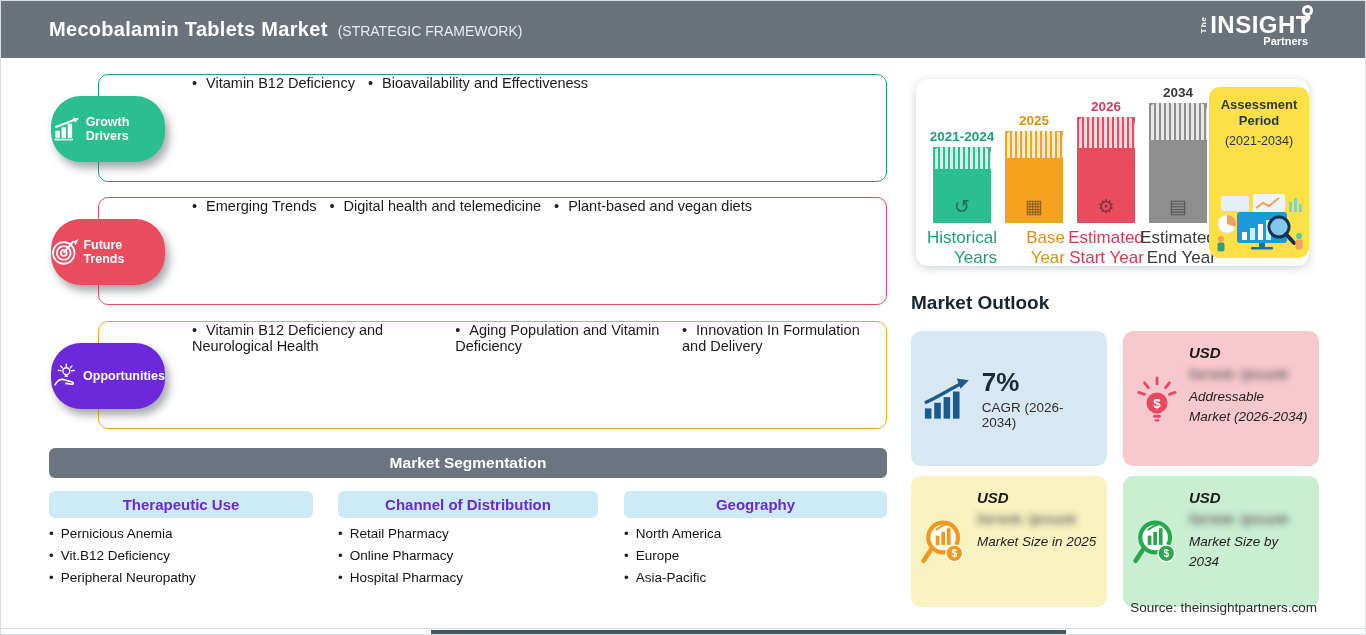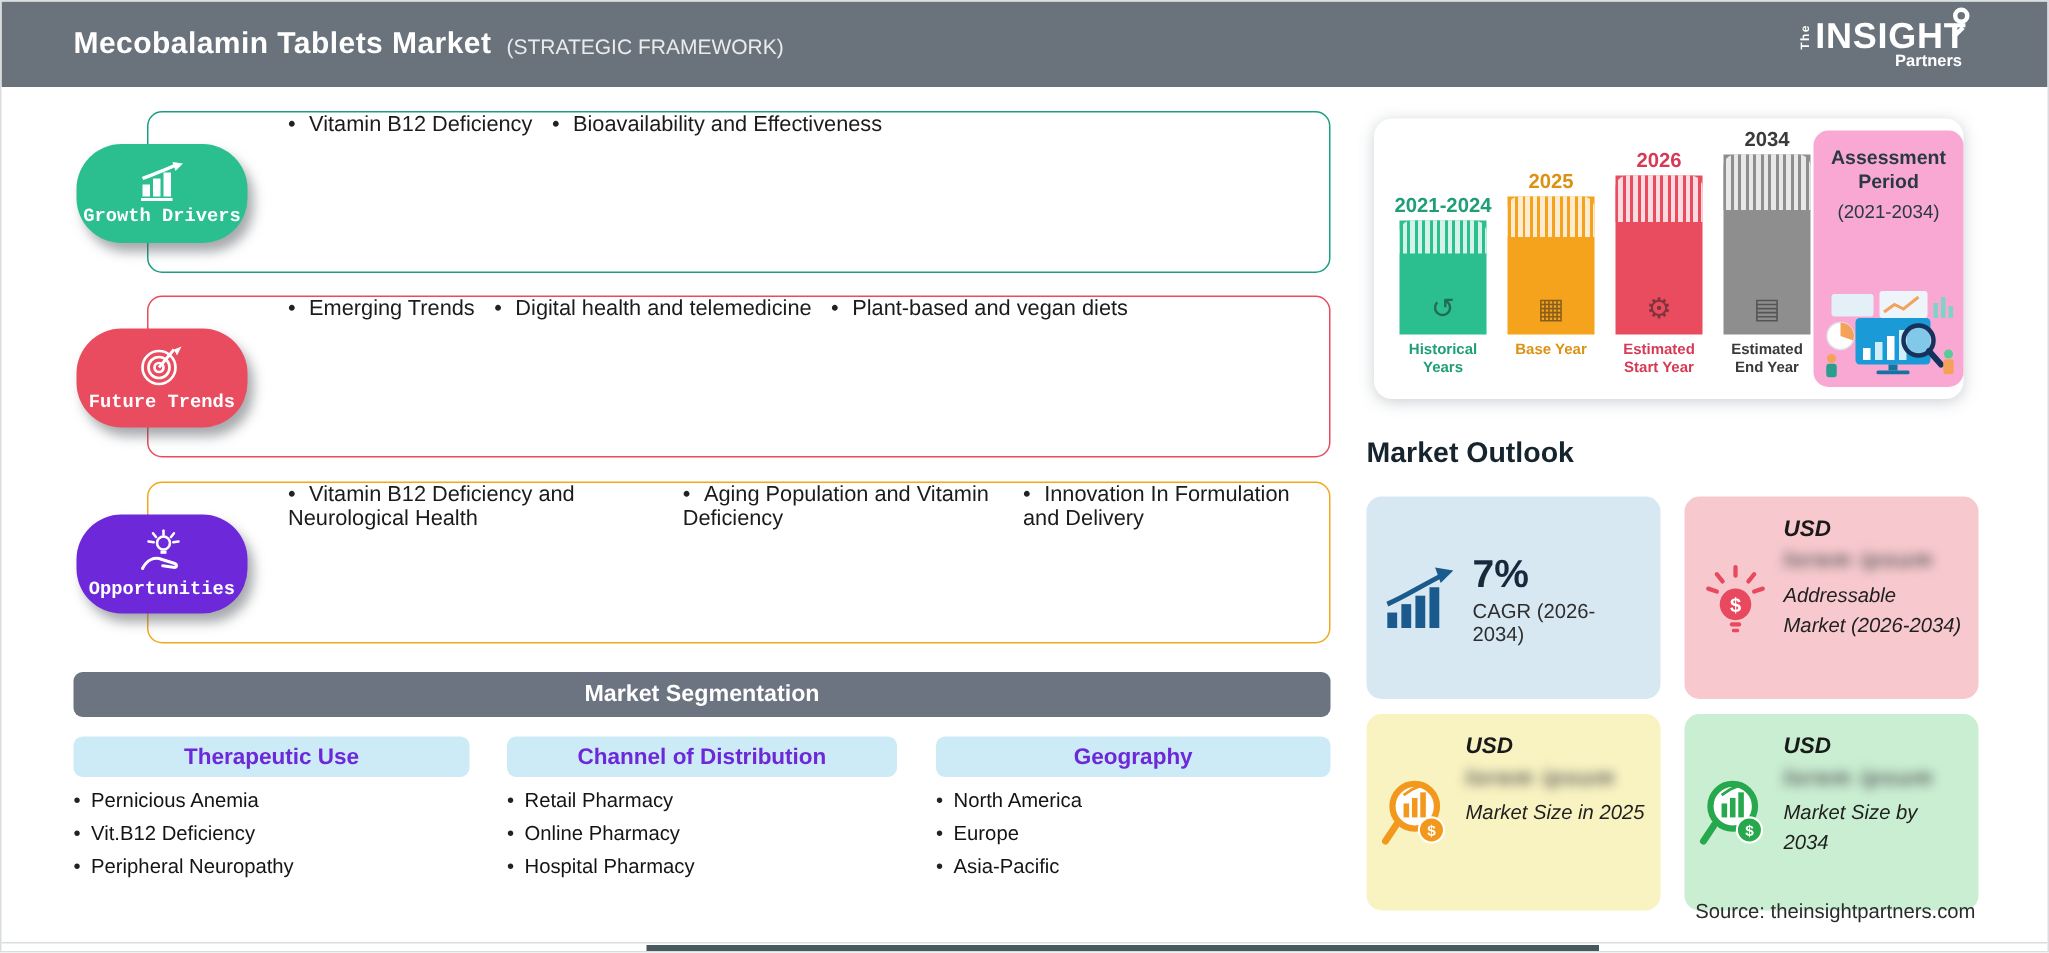--- a/index.html
+++ b/index.html
@@ -28,22 +28,22 @@
   .fw-box { position:absolute; left:97px; width:789px; height:108px; background:#fff; border-radius:10px; }
   .fw-box.gd { top:73px;  border:1.5px solid #1D9E82; }
   .fw-box.ft { top:196px; border:1.5px solid #E94C5F; }
   .fw-box.op { top:320px; border:1.5px solid #F2A81D; }
   .fw-items { position:absolute; left:93px; top:0; height:100%; display:flex;
               flex-direction:row; justify-content:center; gap:13px; }
   .fw-item { font-size:14.5px; color:#1b1b1b; }
   .fw-item::before { content:"•"; margin-right:9px; color:#222; }
 
   .fw-badge { position:absolute; left:50px; width:114px; height:66px; border-radius:30px;
-              display:flex; flex-direction:column; align-items:center; justify-content:center; gap:3px;
-              box-shadow:4px 6px 8px rgba(80,86,92,.5);font-family:Liberation Mono, monospace; }
+              display:flex; flex-direction:row; align-items:center; justify-content:center; gap:3px;
+              box-shadow:4px 6px 8px rgba(80,86,92,.5); }
   .fw-badge.gd { top:95px;  background:#2BBE8E; }
   .fw-badge.ft { top:218px; background:#E94C5F; }
   .fw-badge.op { top:342px; background:#6d28d9;align-items:center; }
   .fw-badge-label { color:#fff; font-size:12.5px; font-weight:bold; }
 
   
   .seg-bar { position:absolute; left:48px; top:447px; width:838px; height:30px; background:#6B7480;
              border-radius:6px; color:#fff; font-weight:bold; font-size:15.5px;
              display:flex; align-items:center; justify-content:center; }
   .seg-h { position:absolute; top:490px; height:27px; background:#CDEBF7; border-radius:6px;
@@ -62,35 +62,35 @@
              border-radius:12px; box-shadow:0 2px 10px rgba(110,120,130,.35); }
   .tl-inner { position:absolute; inset:8px; display:flex; align-items:flex-end; }
   .tl-bars { display:flex; align-items:flex-end; gap:10px; padding-left:7px; }
   .tl-group { display:flex; flex-direction:column; align-items:center; width:62px; }
   .tl-year { font-size:13.5px; font-weight:bold; margin-bottom:3px; white-space:nowrap; }
   .tl-bar { width:58px; display:flex; flex-direction:column; }
   .tl-stripes { border-radius:8px 8px 0 0; opacity:.8; }
   .tl-solid { flex:1; border-radius:0 0 8px 8px; display:flex; align-items:flex-end;
               justify-content:center; padding-bottom:7px; }
   .tl-icon { font-size:19px; color:rgba(25,25,25,.5); line-height:1; }
-  .tl-name { font-size:10px; font-weight:bold; text-align:center; line-height:1.2;
+  .tl-name { font-size:17px; font-weight:normal; text-align:right; line-height:1.2;
              margin-top:5px; height:30px; }
   .g1 .tl-bar { height:76px;  background:#2BBE8E; } .g1 .tl-stripes { height:22px;
       background:repeating-linear-gradient(90deg,#2BBE8E 0 2px,#fff 2px 5px); }
   .g2 .tl-bar { height:92px;  background:#F5A21C; } .g2 .tl-stripes { height:27px;
       background:repeating-linear-gradient(90deg,#F5A21C 0 2px,#fff 2px 5px); }
   .g3 .tl-bar { height:106px; background:#E94C5F; } .g3 .tl-stripes { height:31px;
       background:repeating-linear-gradient(90deg,#E94C5F 0 2px,#fff 2px 5px); }
   .g4 .tl-bar { height:120px; background:#8E8E8E; } .g4 .tl-stripes { height:37px;
       background:repeating-linear-gradient(90deg,#8E8E8E 0 2px,#fff 2px 5px); }
   .g1 .tl-year,.g1 .tl-name { color:#1F9E78; }
   .g2 .tl-year,.g2 .tl-name { color:#DB9212; }
   .g3 .tl-year,.g3 .tl-name { color:#D63A55; }
   .g4 .tl-year,.g4 .tl-name { color:#3a3a3a; }
-  .tl-assess { margin-left:auto; width:100px; height:100%; background:#f9a8d4; border-radius:10px;
+  .tl-assess { margin-left:auto; width:100px; height:100%; background:#fde047; border-radius:10px;
                display:flex; flex-direction:column; align-items:center; padding:10px 4px 4px; }
   .tl-assess-title { font-size:13px; font-weight:bold; color:#2A3844; text-align:center; line-height:1.25; }
   .tl-assess-range { font-size:12.5px; color:#2A3844; margin-top:4px; }
   .tl-illus { margin-top:auto; }
 
   
   .mo-title { position:absolute; left:910px; top:291px; font-size:19px; font-weight:bold; color:#16242E; }
   .mo-card { position:absolute; width:196px; border-radius:10px; }
   .mo-card.blue   { left:910px;  top:330px; height:135px; background:#D8E8F3;
                     display:flex; align-items:center; padding:0 12px; gap:10px; }

